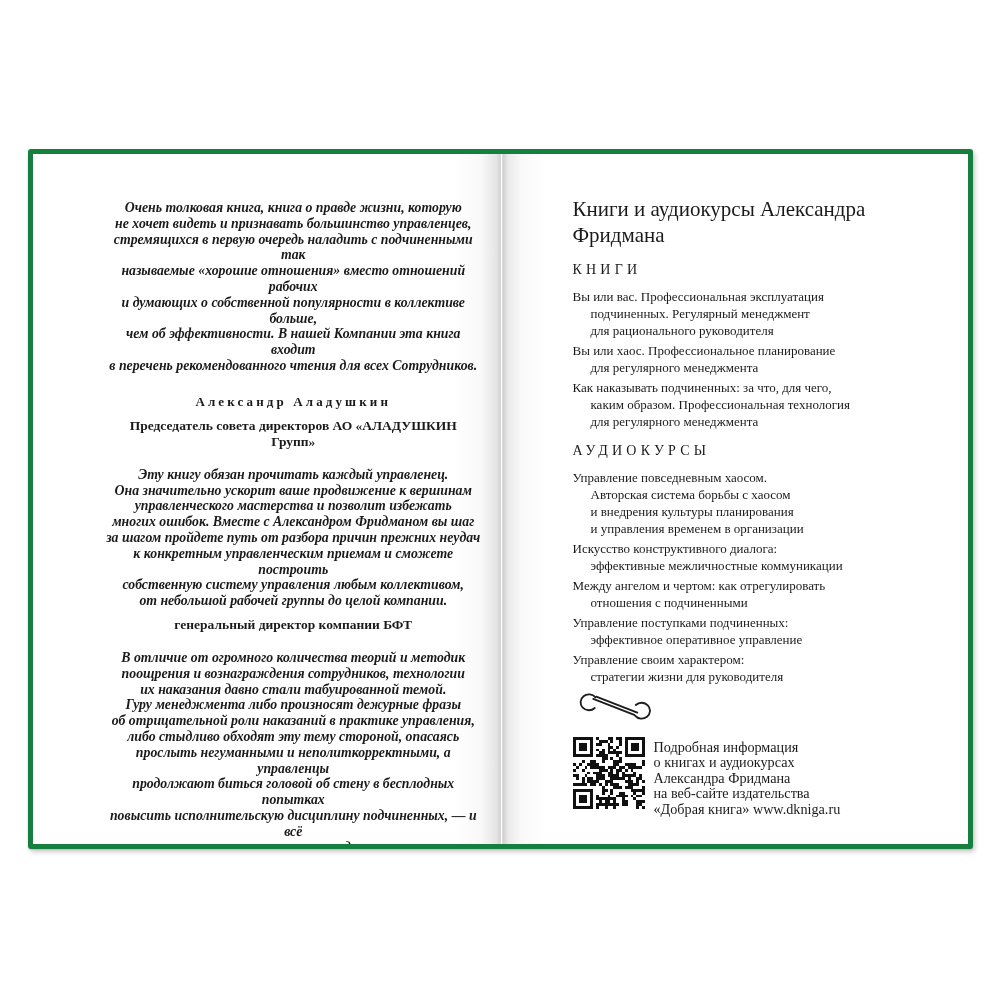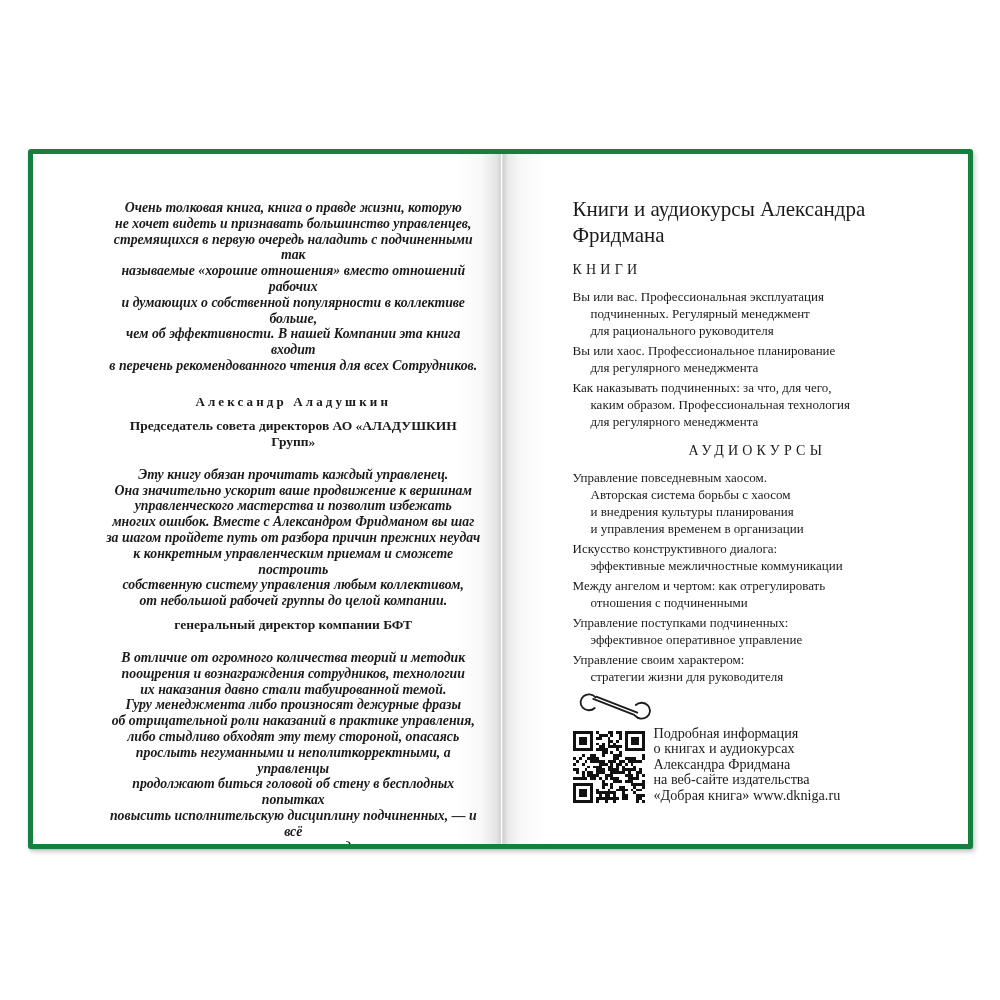--- a/index.html
+++ b/index.html
@@ -42,28 +42,28 @@
     margin:20px 0 0 0;font-weight:700;font-size:13px;line-height:16px;
     letter-spacing:.24em;
   }
   .t-role{margin:8px;font-weight:700;font-size:13.5px;line-height:16px;}
   
   .rp-title{margin:0 0 13px 0;font-weight:400;font-size:21px;line-height:26px;}
   .rp-heading{
     margin:0 0 9px 0;font-weight:400;font-size:14px;line-height:18px;
     letter-spacing:.30em;
   }
-  .rp-heading.audio{margin-top:12px;text-align:center;}
+  .rp-heading.audio{margin-top:12px;}
   .rp-item{
     margin:0 0 3px 0;font-size:13px;line-height:17px;
     white-space:pre-line;padding-left:18px;text-indent:-18px;
   }
   .flourish{margin:7px 0 0 2px;width:76px;height:30px;}
   .flourish svg{display:block;}
-  .qr-row{display:flex;align-items:flex-end;margin-top:1px;}
+  .qr-row{display:flex;align-items:flex-start;margin-top:15px;}
   .qr{width:72px;height:72px;flex:0 0 auto;}
   .qr svg{display:block;}
   .qr-caption{
     margin:0 0 0 9px;font-size:14.2px;line-height:15.4px;
     white-space:pre-line;padding-top:3px;
   }
 </style>
 </head>
 <body>
 

